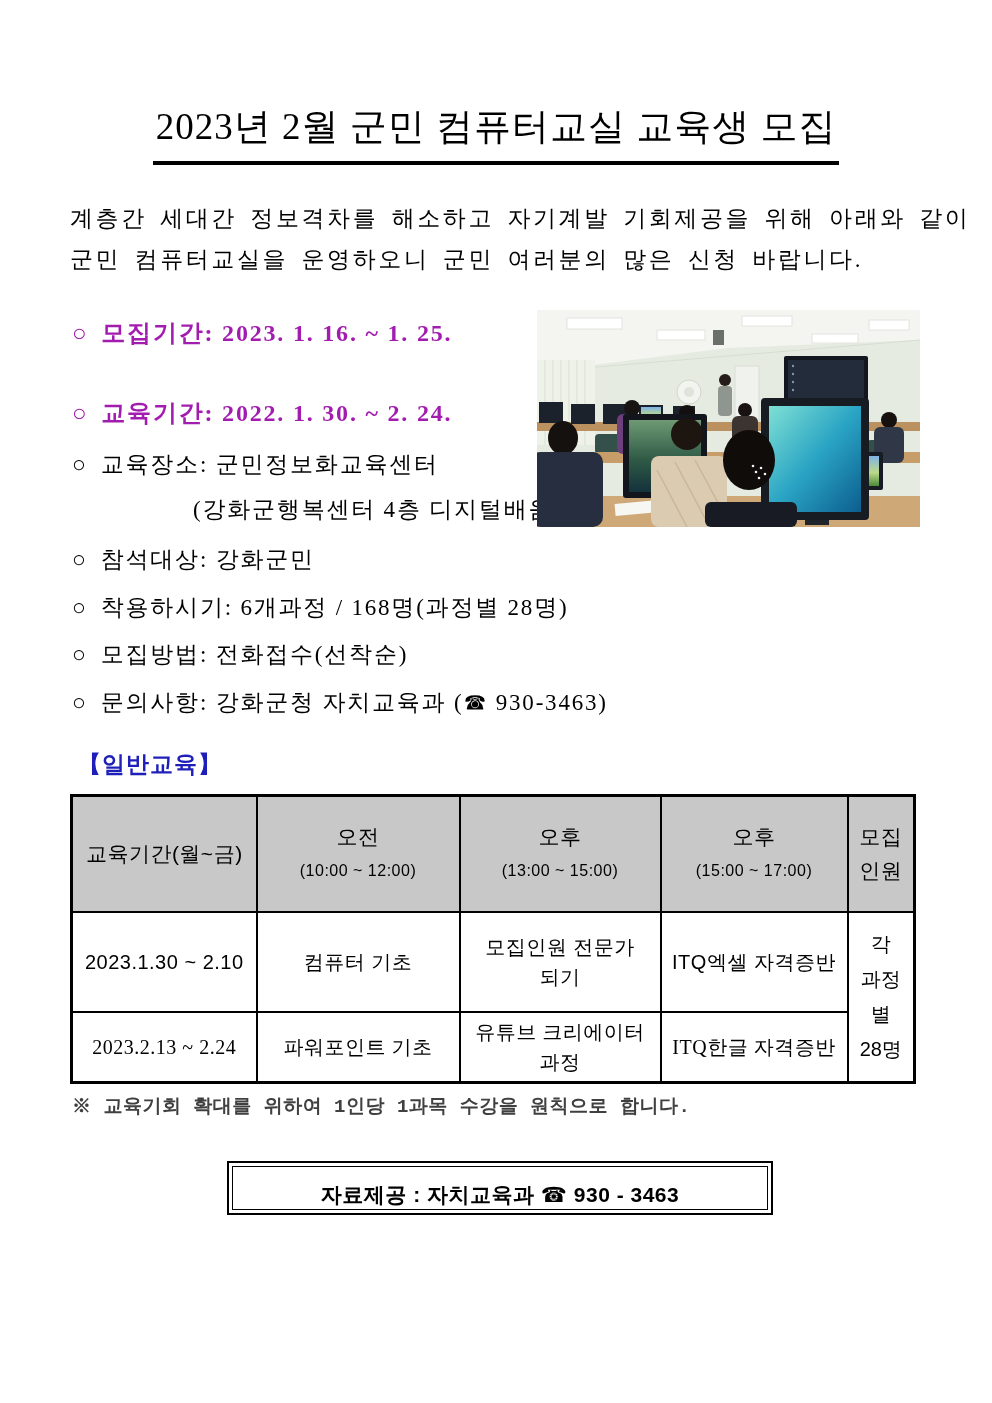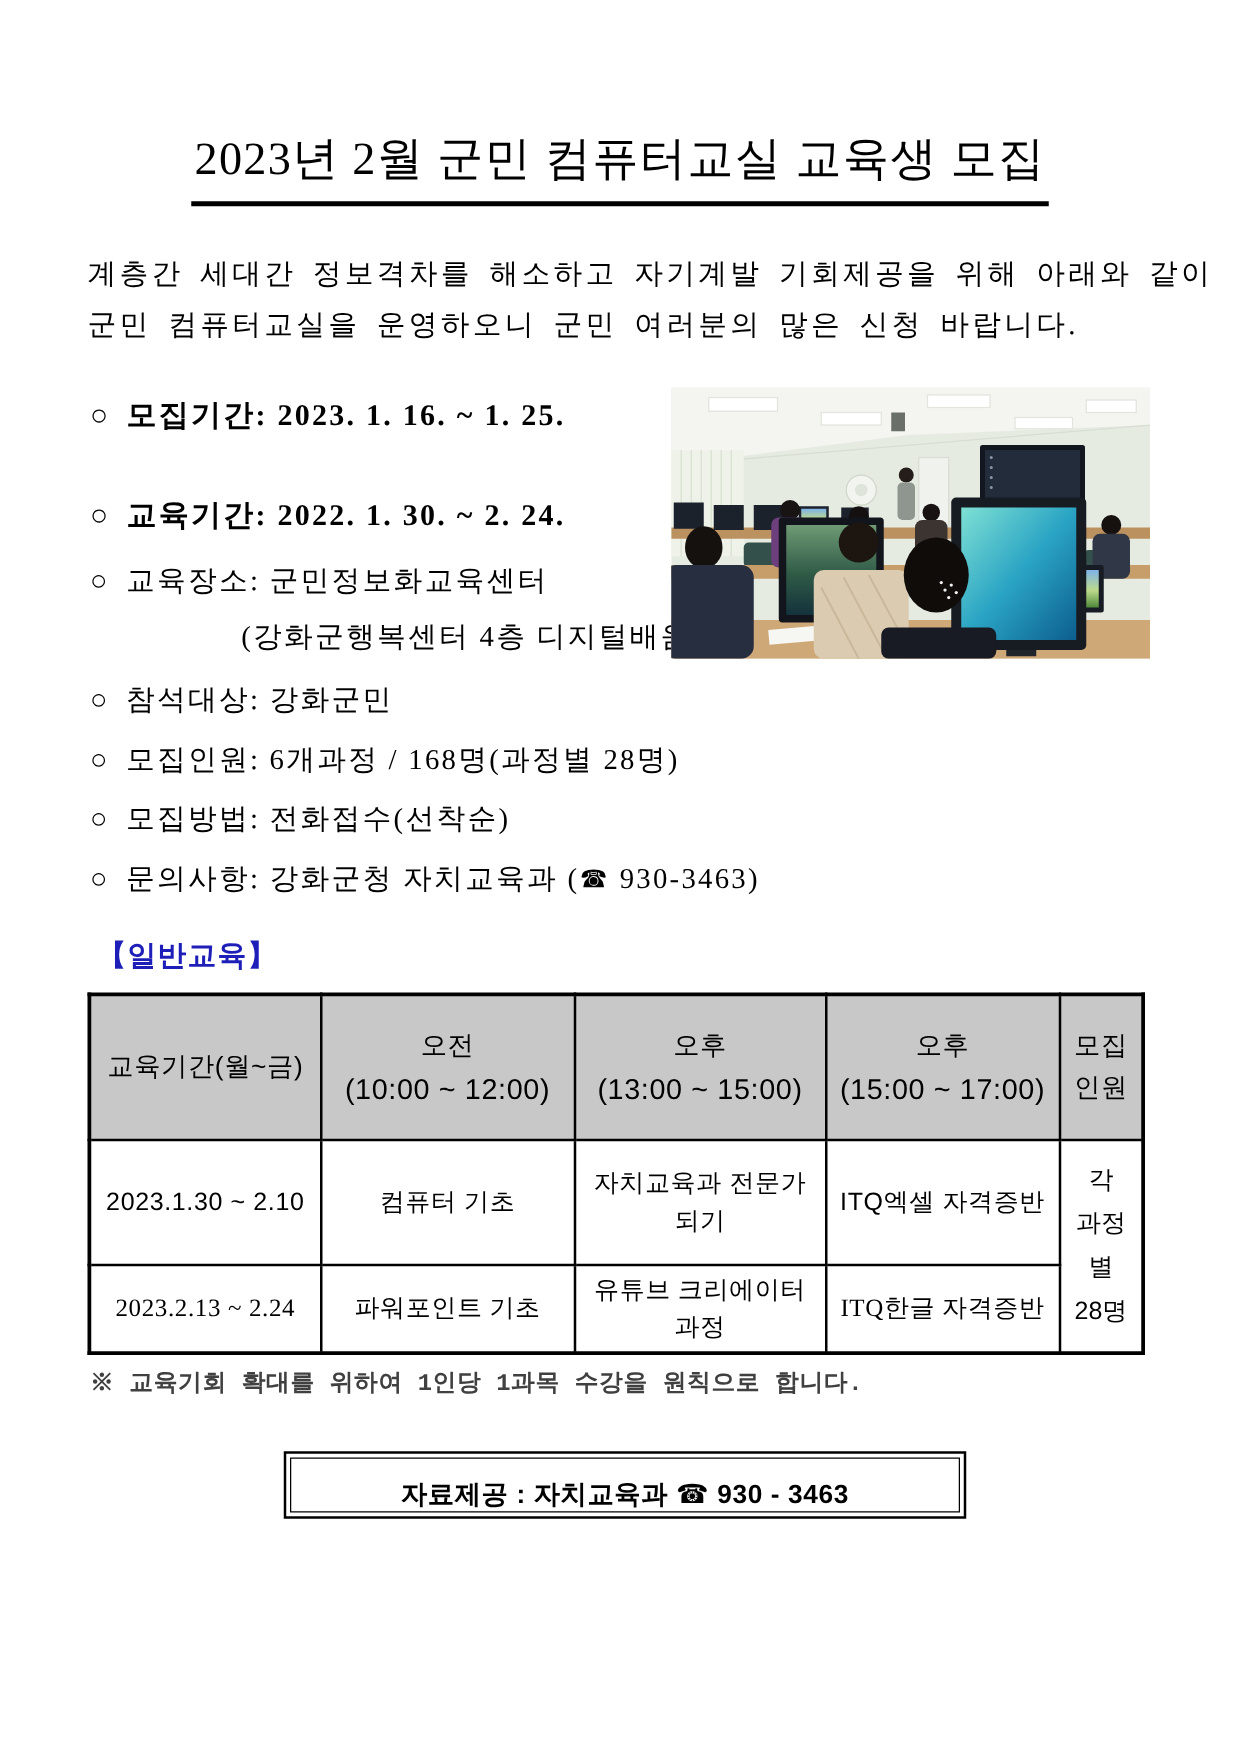--- a/index.html
+++ b/index.html
@@ -18,21 +18,21 @@
   .intro{
     position:absolute;left:70px;width:850px;font-size:23px;
     letter-spacing:2.6px;word-spacing:5px;white-space:nowrap;
   }
   
   .bullet{
     position:absolute;left:72px;font-size:23px;letter-spacing:1.8px;
     white-space:nowrap;line-height:32px;
   }
   .bullet .mk{display:inline-block;margin-right:13px;}
-  .bullet.blue{color:#000000;font-weight:bold;font-size:24px;}
+  .bullet.blue{color:#a21caf;font-weight:bold;font-size:24px;}
   .bullet.indent1{left:99px;}
   .bullet.indent2{left:193px;}
   
   .photo{position:absolute;left:537px;top:310px;width:383px;height:217px;}
   .photo svg{display:block;width:100%;height:100%;}
   
   .section-label{
     position:absolute;left:78px;top:749px;font-size:23px;font-weight:bold;
     color:#1e1eb8;letter-spacing:1px;
   }
@@ -45,21 +45,21 @@
   table.sched td,table.sched th{
     border:2px solid #000;text-align:center;vertical-align:middle;
     font-weight:normal;padding:0;
   }
   table.sched{border:3px solid #000;}
   tr.hdr{height:106px;}
   tr.r1{height:92px;}
   tr.r2{height:64px;font-family:Liberation Serif, serif;}
   tr.hdr th{background:#c8c8c8;font-size:21px;}
   .hline{display:block;line-height:34px;letter-spacing:0.5px;}
-  .hline.sub{font-size:23px;}
+  .hline.sub{font-size:16px;}
   td.cell{font-size:20px;letter-spacing:0.5px;white-space:pre-line;line-height:30px;}
   td.capacity{font-size:20px;line-height:35px;}
   
   .note{
     position:absolute;left:72px;color:#404040;font-weight:bold;font-size:19px;
     font-family:Liberation Mono, monospace;letter-spacing:0.5px;
     white-space:nowrap;
   }
   
   .provider-box{
@@ -96,21 +96,21 @@
   <div class="bullet" style="top:449px">
     <span class="mk">○</span><span>교육장소: 군민정보화교육센터</span>
   </div>
   <div class="bullet indent2" style="top:494px">
     <span>(강화군행복센터 4층 디지털배움터)</span>
   </div>
   <div class="bullet" style="top:544px">
     <span class="mk">○</span><span>참석대상: 강화군민</span>
   </div>
   <div class="bullet" style="top:592px">
-    <span class="mk">○</span><span>모집인원: 6개과정 / 168명(과정별 28명)</span>
+    <span class="mk">○</span><span>착용하시기: 6개과정 / 168명(과정별 28명)</span>
   </div>
   <div class="bullet" style="top:639px">
     <span class="mk">○</span><span>모집방법: 전화접수(선착순)</span>
   </div>
   <div class="bullet" style="top:687px">
     <span class="mk">○</span><span>문의사항: 강화군청 자치교육과 (☎ 930-3463)</span>
   </div>
 
   <div class="photo">
     <svg viewBox="0 0 383 217" preserveAspectRatio="none" aria-hidden="true">
@@ -255,21 +255,21 @@
         <span class="hline sub">(15:00 ~ 17:00)</span>
       </th>
       <th>
         <span class="hline">모집</span>
         <span class="hline">인원</span>
       </th>
     </tr>
     <tr class="r1">
       <td class="cell">2023.1.30 ~ 2.10</td>
       <td class="cell">컴퓨터 기초</td>
-      <td class="cell">자치교육과 전문가
+      <td class="cell">모집인원 전문가
 되기</td>
       <td class="cell">ITQ엑셀 자격증반</td>
       <td class="capacity" rowspan="2">
         <div>각</div>
         <div>과정</div>
         <div>별</div>
         <div>28명</div>
       </td>
     </tr>
     <tr class="r2">

